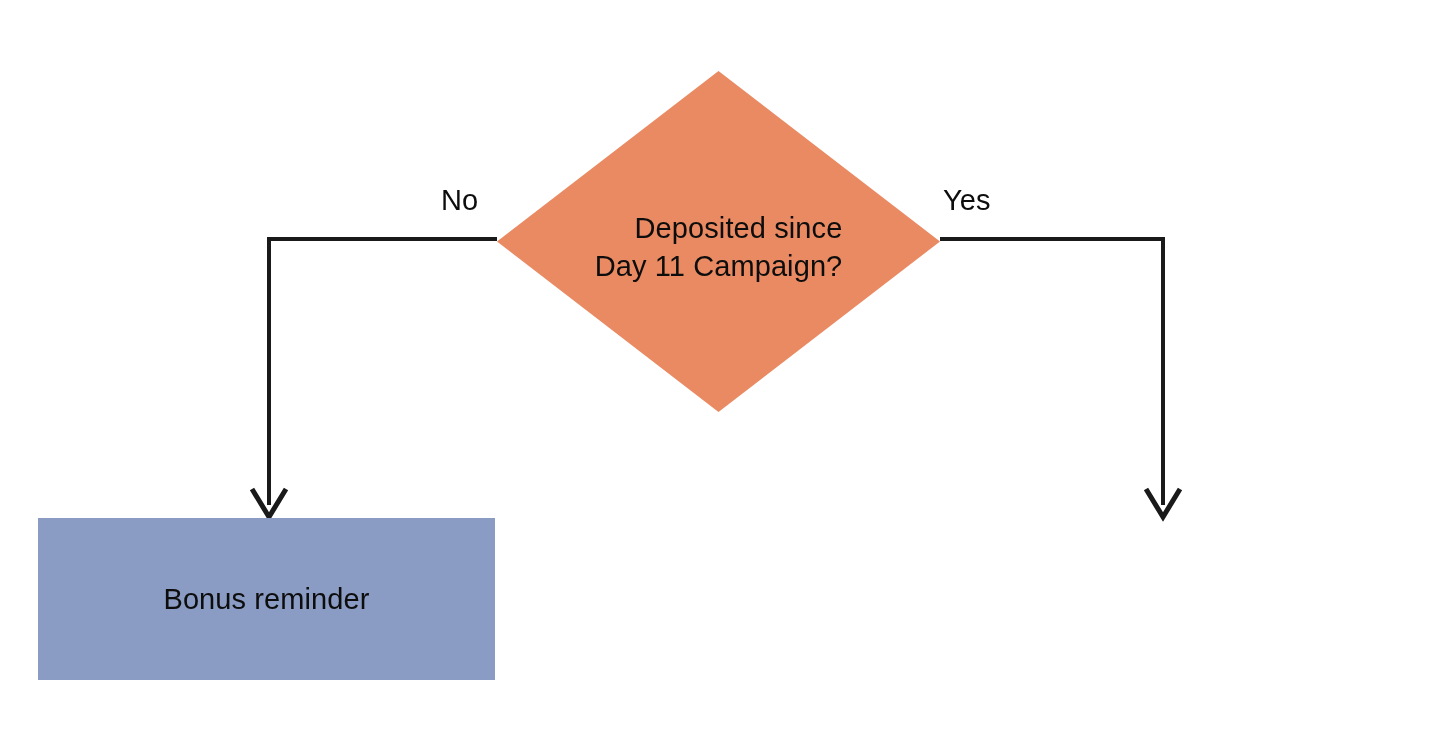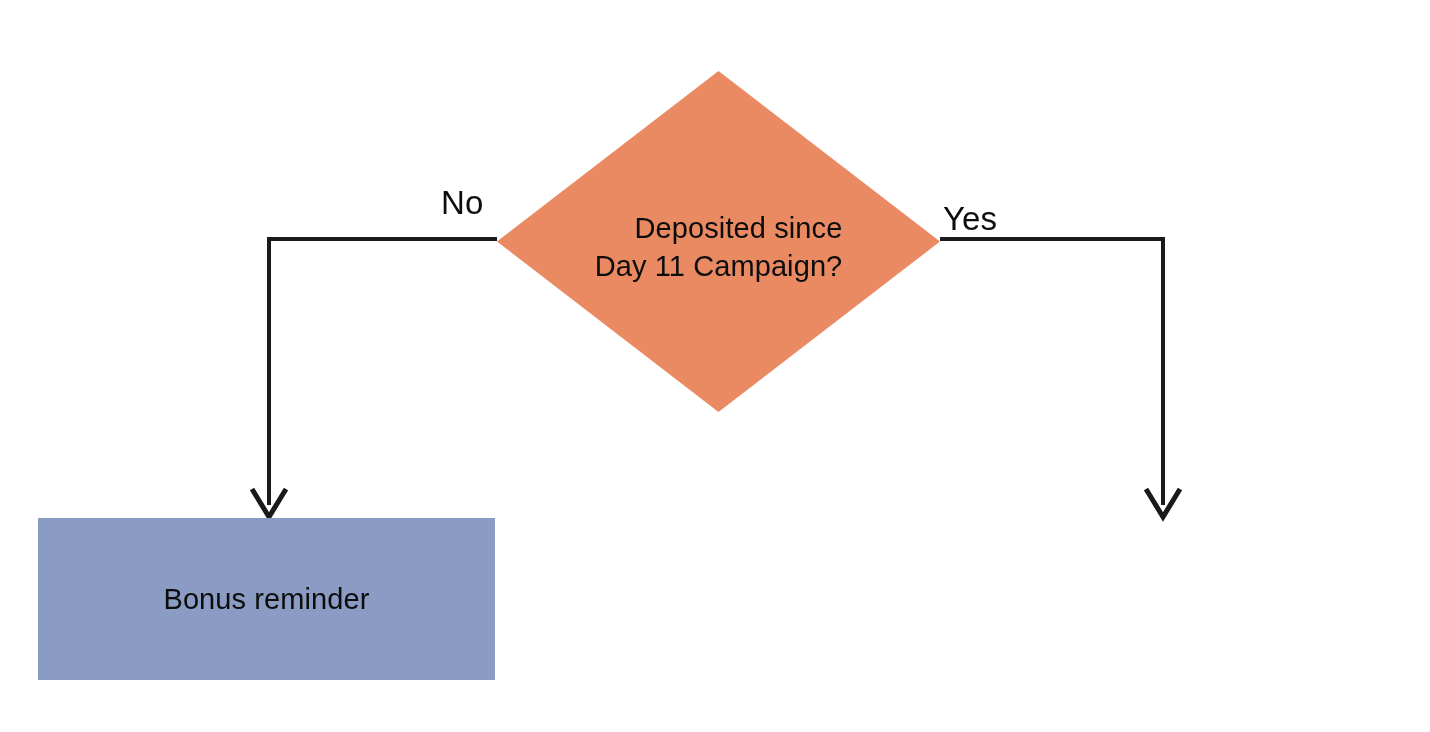--- a/index.html
+++ b/index.html
@@ -63,27 +63,27 @@
   .process-label {
     color: #0d0d0d;
     font-size: 29px;
     line-height: 1.25;
     text-align: center;
     letter-spacing: 0.1px;
   }
   .edge-label {
     position: absolute;
     color: #0d0d0d;
-    font-size: 33px;
+    font-size: 29px;
     line-height: 1;
     letter-spacing: 0.1px;
     white-space: nowrap;
   }
   .edge-label-no  { left: 441px; top: 186px; }
-  .edge-label-yes { left: 943px; top: 202px; }
+  .edge-label-yes { left: 943px; top: 186px; }
 </style>
 </head>
 <body>
 
 <div id="canvas">
 
   <svg id="wires" viewBox="0 0 1430 732" width="1430" height="732" xmlns="http://www.w3.org/2000/svg" aria-hidden="true">
 
     <path d="M 497 239 L 269 239 L 269 505" fill="none" stroke="#1a1a1a" stroke-width="4" stroke-linecap="butt" stroke-linejoin="miter"></path>
     <path d="M 252 489 L 269 517 L 286 489" fill="none" stroke="#1a1a1a" stroke-width="5" stroke-linecap="butt" stroke-linejoin="miter"></path>

